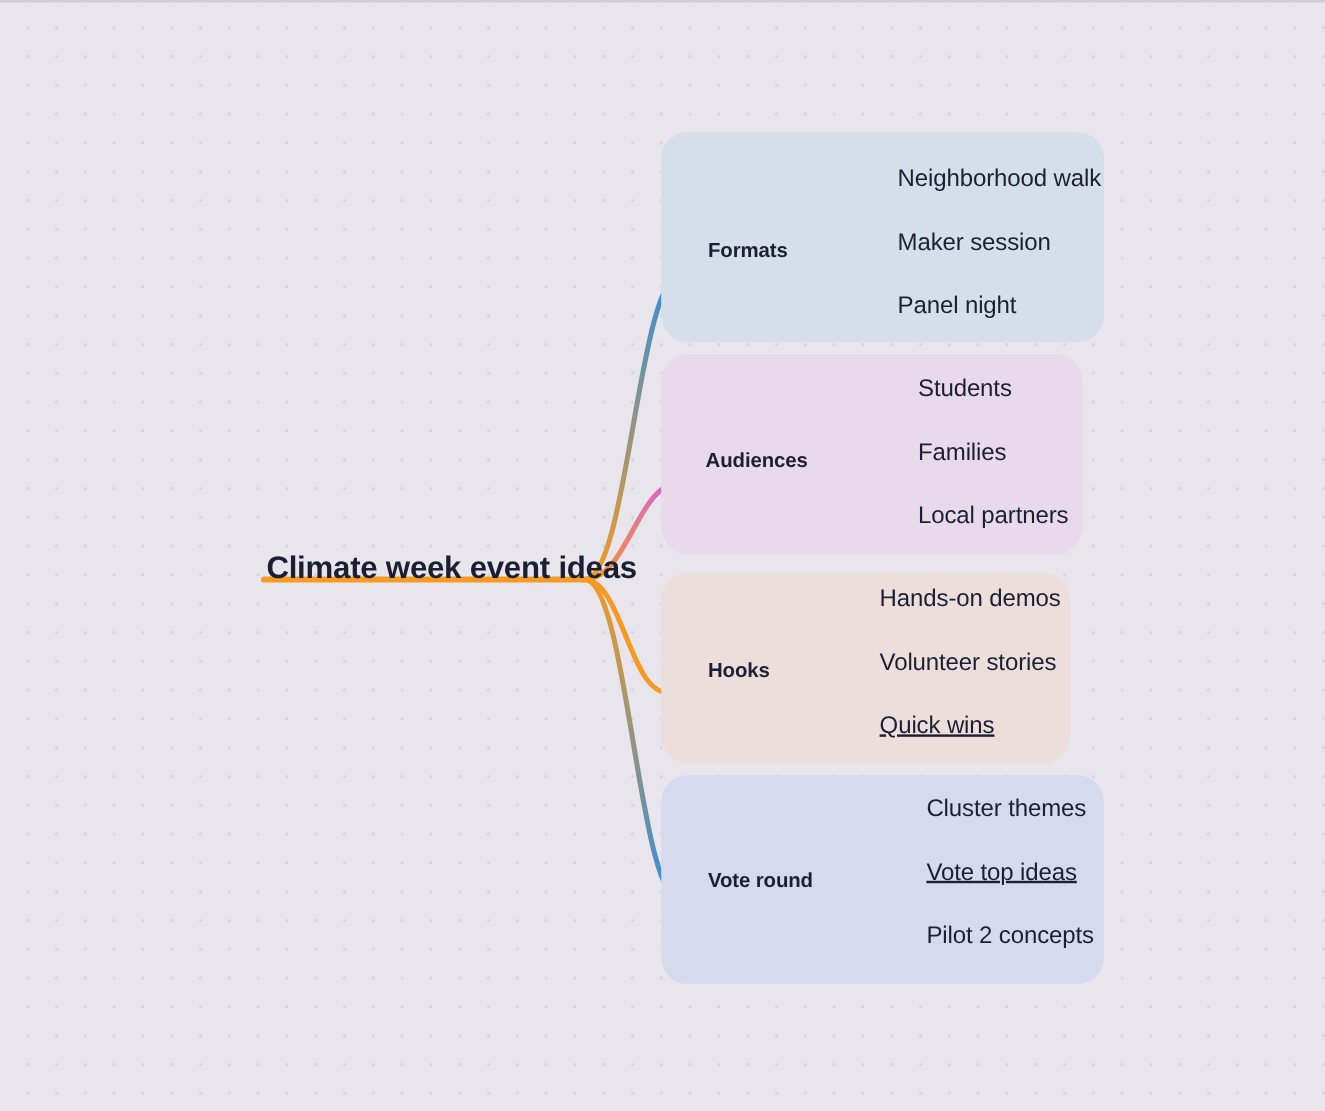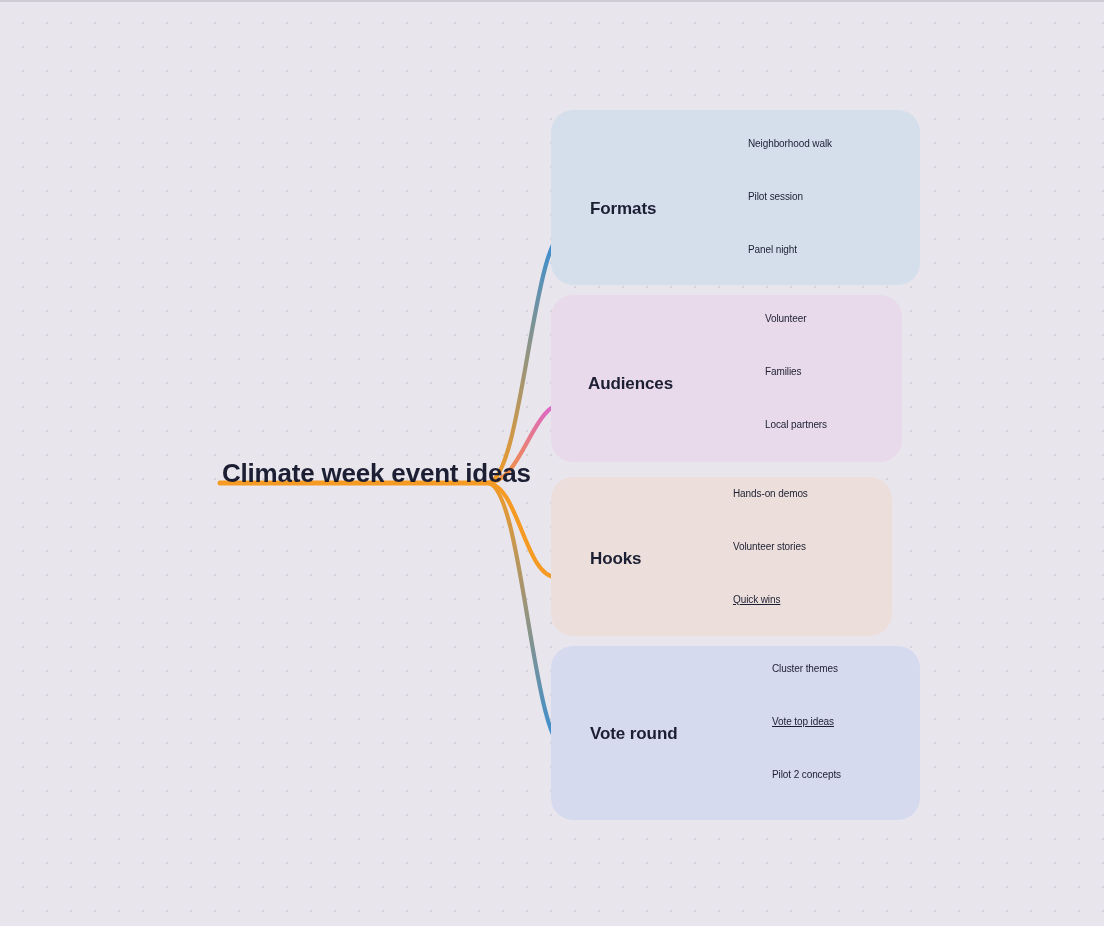--- a/index.html
+++ b/index.html
@@ -61,21 +61,21 @@
     font-size: 26px;
     font-weight: bold;
     letter-spacing: -0.2px;
   }
   .branch-label {
     font-size: 17px;
     font-weight: bold;
     letter-spacing: -0.1px;
   }
   .leaf-label {
-    font-size: 10px;
+    font-size: 20px;
     font-weight: normal;
     letter-spacing: -0.1px;
   }
 </style>
 </head>
 <body>
 
 <div id="canvas"></div>
 <div id="top-edge"></div>
 
@@ -124,24 +124,24 @@
 <div id="cards">
     <div class="group-card" style="left: 551px; top: 110px; width: 369px; height: 175px; background: rgb(213, 223, 236);"></div>
     <div class="group-card" style="left: 551px; top: 295px; width: 351px; height: 167px; background: rgb(232, 218, 234);"></div>
     <div class="group-card" style="left: 551px; top: 477px; width: 341px; height: 159px; background: rgb(236, 223, 219);"></div>
     <div class="group-card" style="left: 551px; top: 646px; width: 369px; height: 174px; background: rgb(214, 218, 239);"></div>
   </div>
 <div id="labels">
     <div class="node-label root-label" style="left: 222px; top: 460px;">Climate week event ideas</div>
     <div class="node-label branch-label" style="left: 590px; top: 200px;">Formats</div>
     <div class="node-label leaf-label" style="left: 748px; top: 139px;">Neighborhood walk</div>
-    <div class="node-label leaf-label" style="left: 748px; top: 192px;">Pilot session</div>
+    <div class="node-label leaf-label" style="left: 748px; top: 192px;">Maker session</div>
     <div class="node-label leaf-label" style="left: 748px; top: 245px;">Panel night</div>
     <div class="node-label branch-label" style="left: 588px; top: 375px;">Audiences</div>
-    <div class="node-label leaf-label" style="left: 765px; top: 314px;">Volunteer</div>
+    <div class="node-label leaf-label" style="left: 765px; top: 314px;">Students</div>
     <div class="node-label leaf-label" style="left: 765px; top: 367px;">Families</div>
     <div class="node-label leaf-label" style="left: 765px; top: 420px;">Local partners</div>
     <div class="node-label branch-label" style="left: 590px; top: 550px;">Hooks</div>
     <div class="node-label leaf-label" style="left: 733px; top: 489px;">Hands-on demos</div>
     <div class="node-label leaf-label" style="left: 733px; top: 542px;">Volunteer stories</div>
     <div class="node-label leaf-label" style="left: 733px; top: 595px; text-decoration: underline;">Quick wins</div>
     <div class="node-label branch-label" style="left: 590px; top: 725px;">Vote round</div>
     <div class="node-label leaf-label" style="left: 772px; top: 664px;">Cluster themes</div>
     <div class="node-label leaf-label" style="left: 772px; top: 717px; text-decoration: underline;">Vote top ideas</div>
     <div class="node-label leaf-label" style="left: 772px; top: 770px;">Pilot 2 concepts</div>

